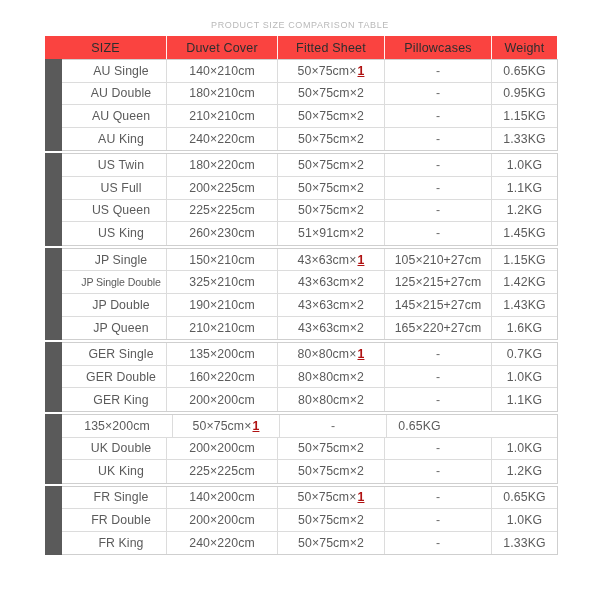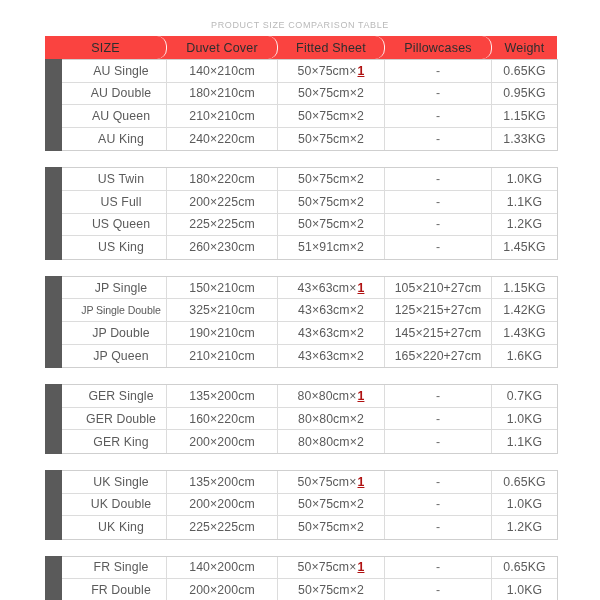--- a/index.html
+++ b/index.html
@@ -55,35 +55,34 @@
     display: flex;
     align-items: center;
     justify-content: center;
     font-size: 12.5px;
     color: #2e2e2e;
     box-sizing: border-box;
     border-right: 1px solid #fff0ef;
     letter-spacing: 0.2px;
     white-space: nowrap;
     overflow: hidden;
-    border-radius: 10px;
   }
   .header-cell:last-child { border-right: none; }
 
   
   .c-size   { width: 122px; }
   .c-duvet  { width: 111px; }
   .c-pillow { width: 107px; }
   .c-fitted { width: 107px; }
   .c-weight { width: 65px; }
 
   
   .group {
     display: flex;
-    margin-top: 16px;
+    margin-top: 2px;
     box-sizing: border-box;
   }
   .group:first-of-type { margin-top: 0; }
 
   .group-tab {
     width: 17px;
     background: #5a5a5a;
     flex: 0 0 17px;
   }
 
@@ -325,21 +324,20 @@
               </div>
               <div class="cell g-fitted dash">-</div>
               <div class="cell g-weight">1.1KG</div>
             </div>
           </div>
         </div>
         <div class="group">
           <div class="group-tab"></div>
           <div class="group-rows">
             <div class="row">
-              <div class="cell g-size">UK Single</div>
               <div class="cell g-duvet">135×200cm</div>
               <div class="cell g-pillow">
                 <span>50×75cm×</span>
                 <span class="qty-one">1</span>
               </div>
               <div class="cell g-fitted dash">-</div>
               <div class="cell g-weight">0.65KG</div>
             </div>
             <div class="row">
               <div class="cell g-size">UK Double</div>

